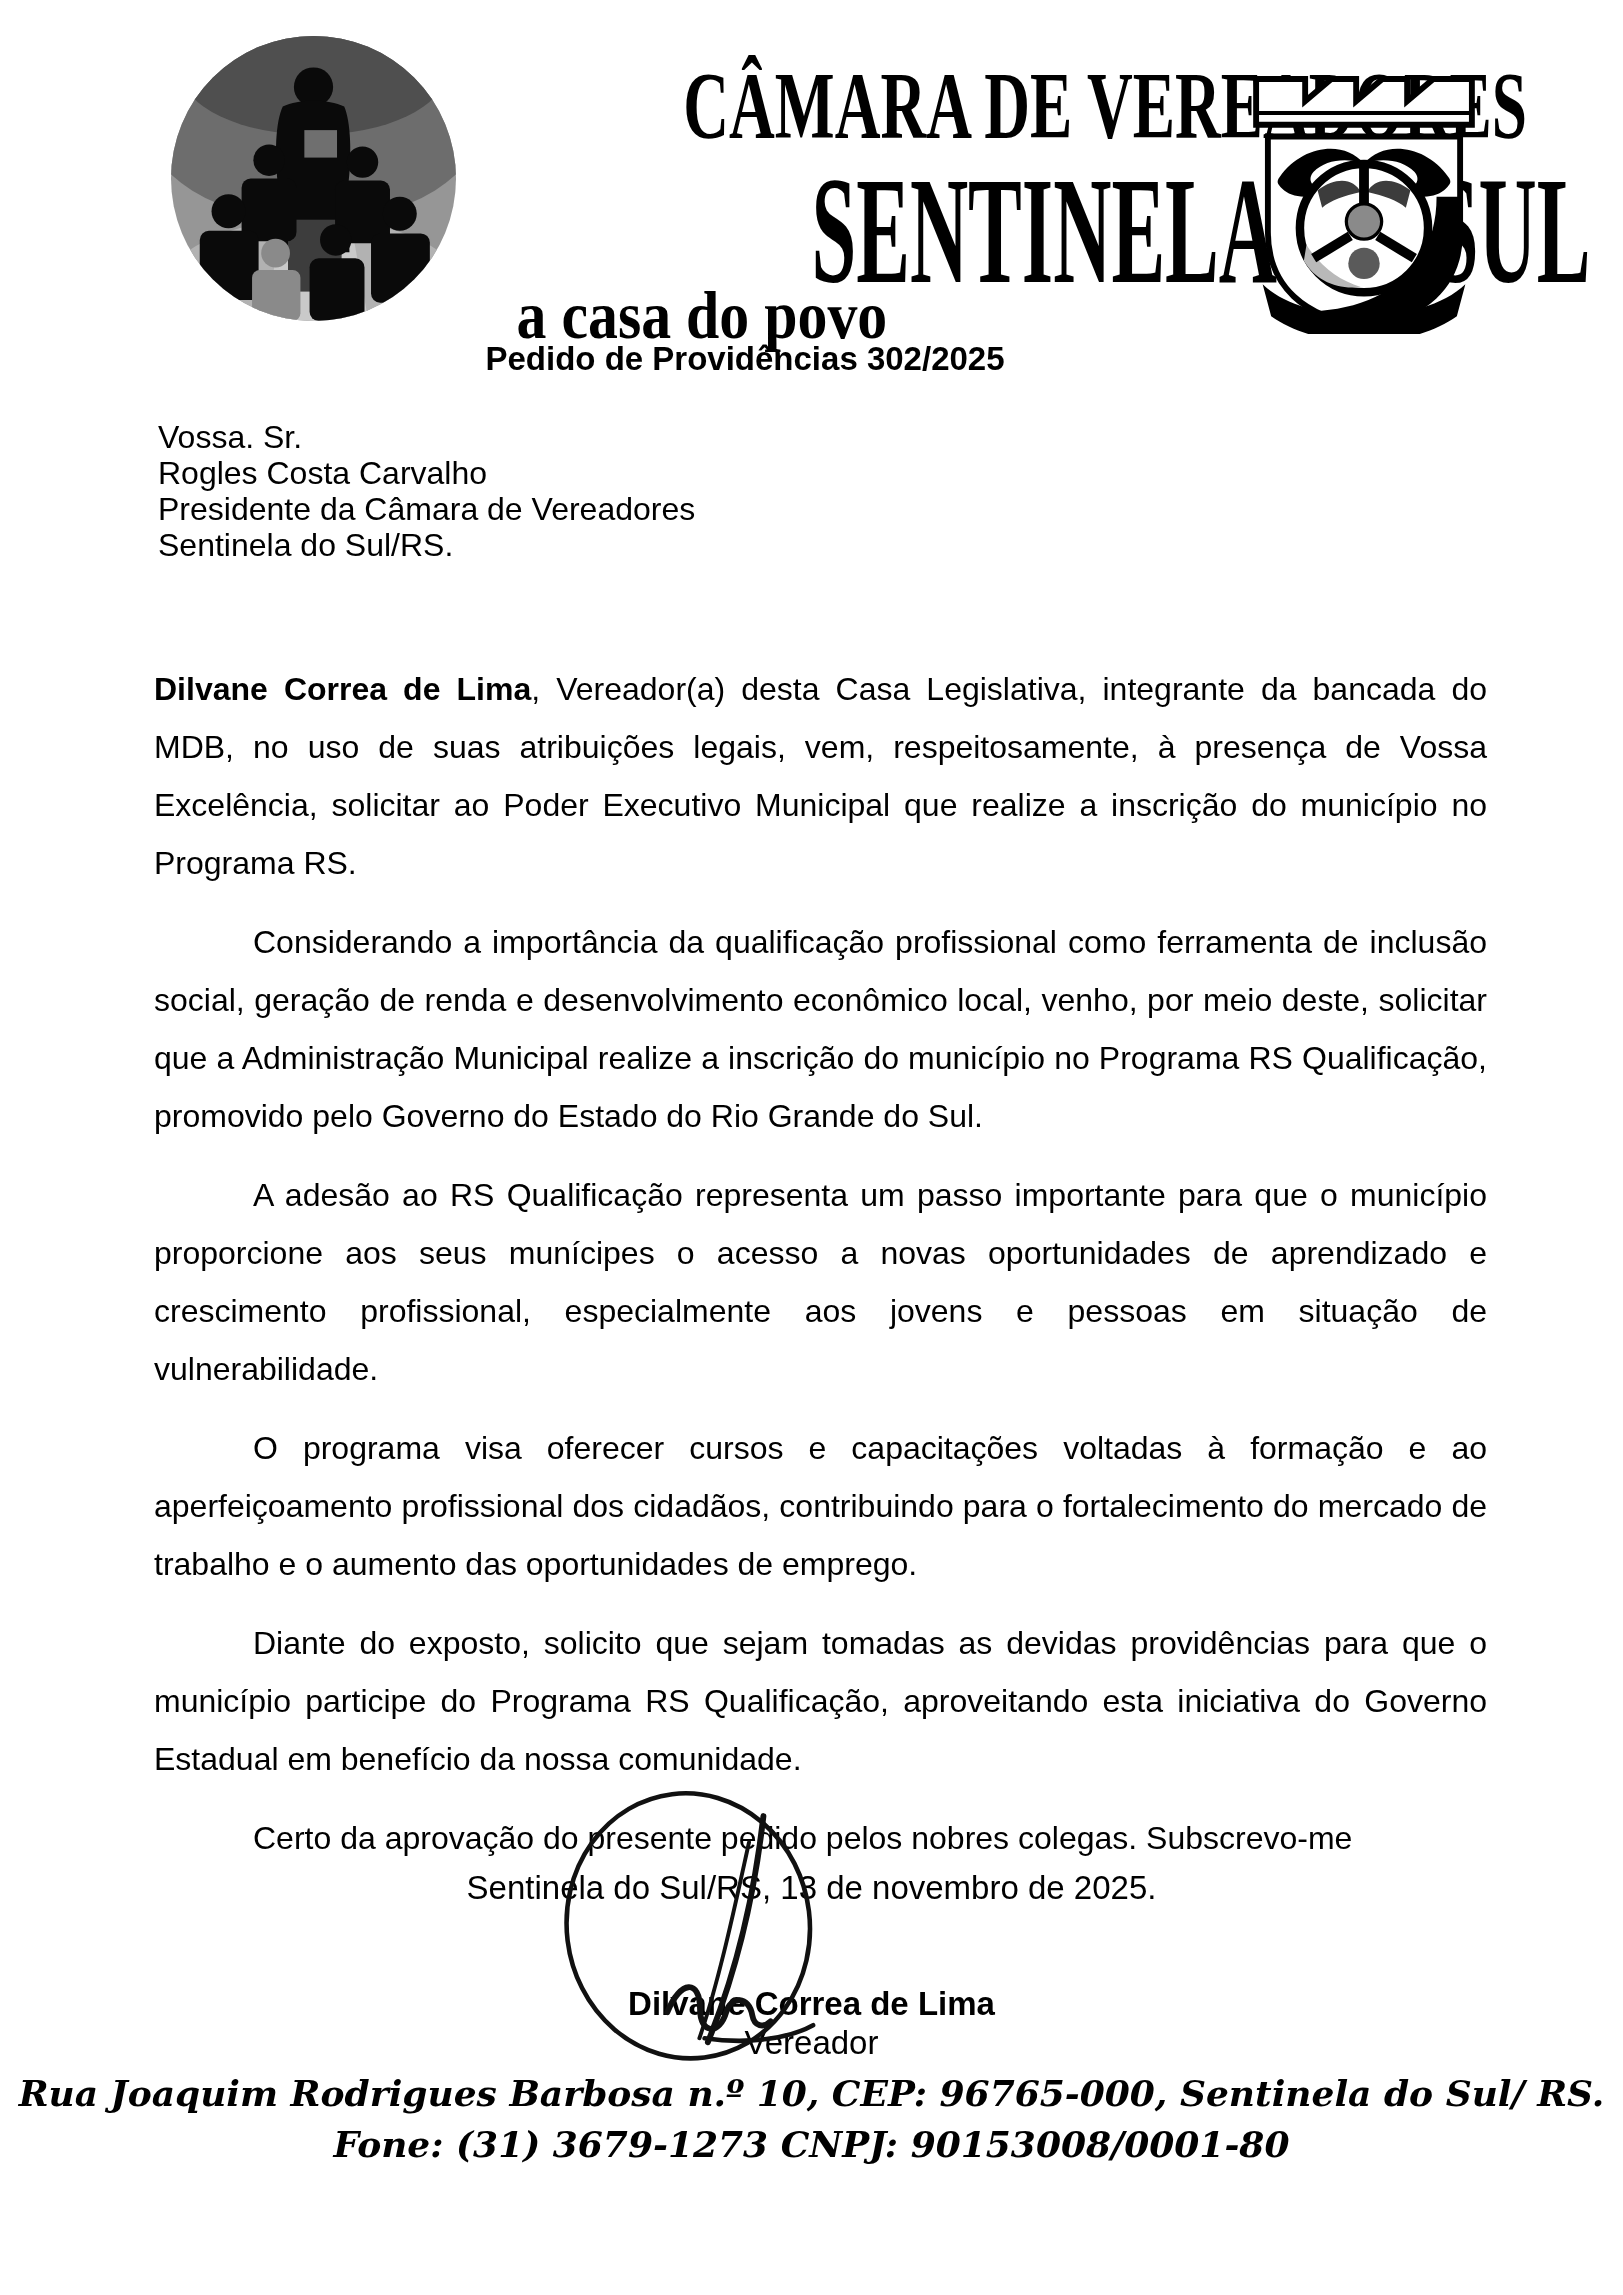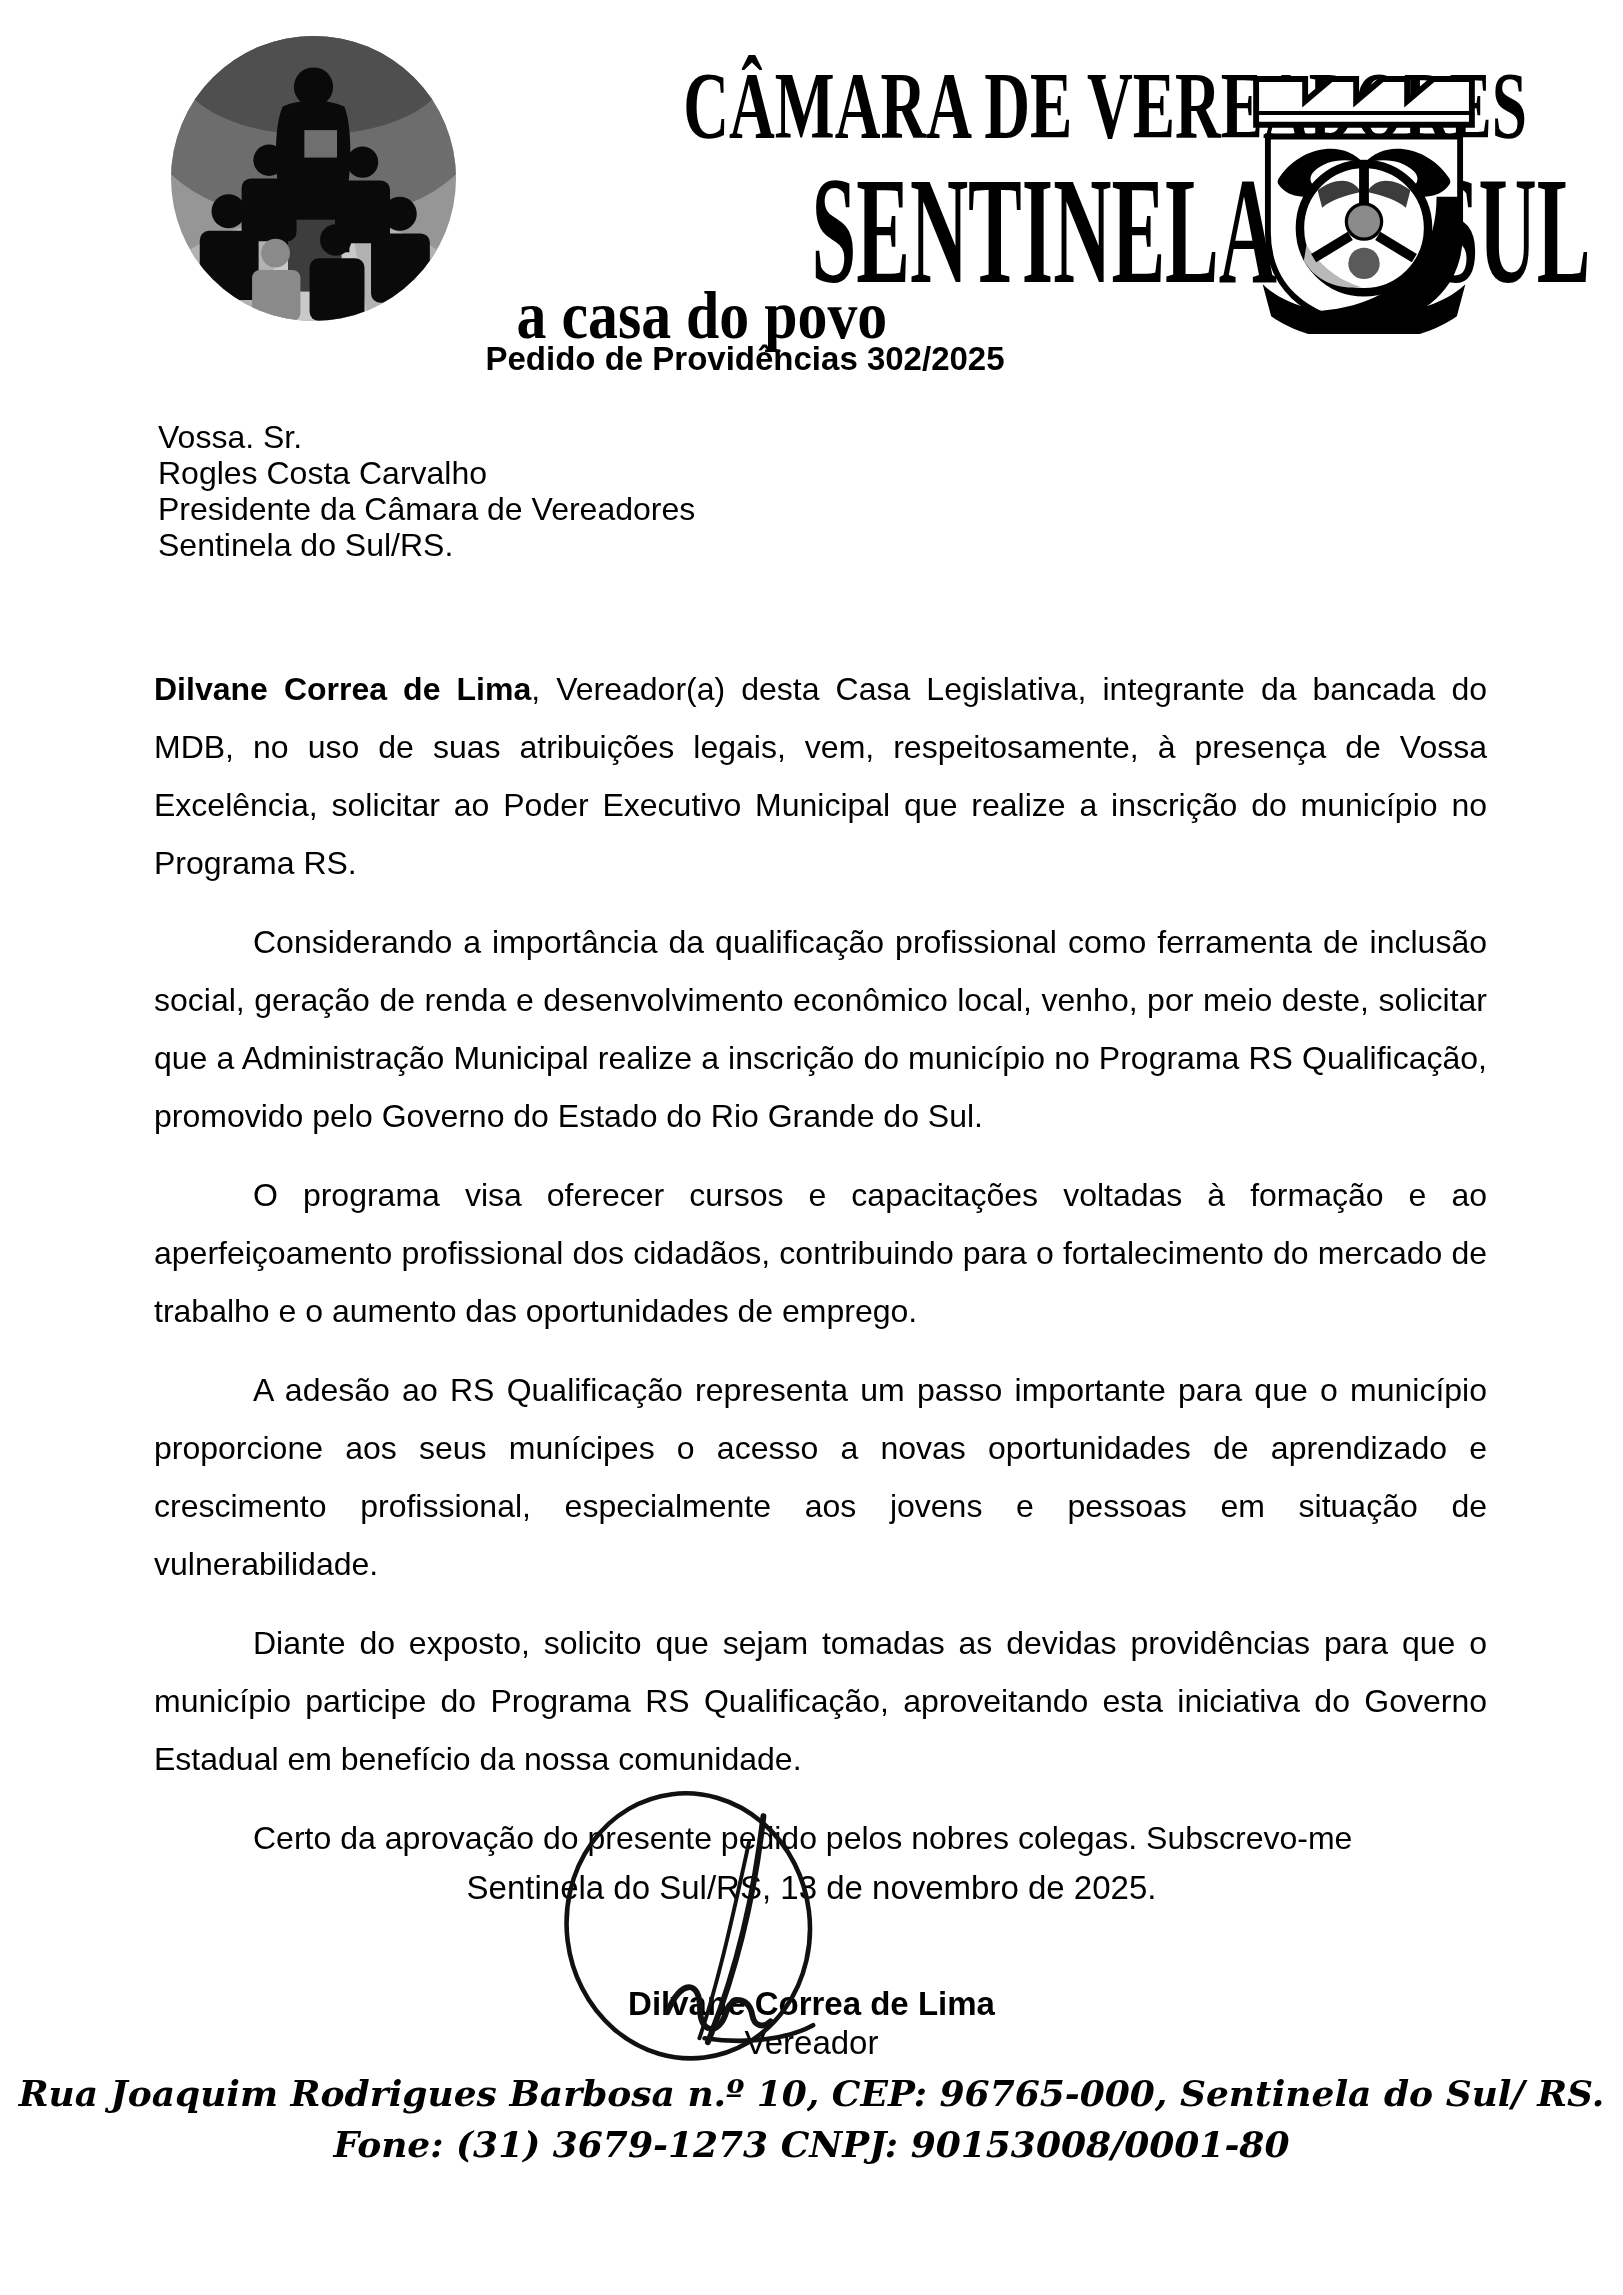--- a/index.html
+++ b/index.html
@@ -110,22 +110,22 @@
   <div class="addressee">
     <div>Vossa. Sr.</div>
     <div>Rogles Costa Carvalho</div>
     <div>Presidente da Câmara de Vereadores</div>
     <div>Sentinela do Sul/RS.</div>
   </div>
 
   <div class="body-text">
     <p><b>Dilvane Correa de Lima</b><span>, Vereador(a) desta Casa Legislativa, integrante da bancada do MDB, no uso de suas atribuições legais, vem, respeitosamente, à presença de Vossa Excelência, solicitar ao Poder Executivo Municipal que realize a inscrição do município no Programa RS.</span></p>
     <p class="p-indent">Considerando a importância da qualificação profissional como ferramenta de inclusão social, geração de renda e desenvolvimento econômico local, venho, por meio deste, solicitar que a Administração Municipal realize a inscrição do município no Programa RS Qualificação, promovido pelo Governo do Estado do Rio Grande do Sul.</p>
+    <p class="p-indent">A adesão ao RS Qualificação representa um passo importante para que o município proporcione aos seus munícipes o acesso a novas oportunidades de aprendizado e crescimento profissional, especialmente aos jovens e pessoas em situação de vulnerabilidade.</p>
     <p class="p-indent">O programa visa oferecer cursos e capacitações voltadas à formação e ao aperfeiçoamento profissional dos cidadãos, contribuindo para o fortalecimento do mercado de trabalho e o aumento das oportunidades de emprego.</p>
-    <p class="p-indent">A adesão ao RS Qualificação representa um passo importante para que o município proporcione aos seus munícipes o acesso a novas oportunidades de aprendizado e crescimento profissional, especialmente aos jovens e pessoas em situação de vulnerabilidade.</p>
     <p class="p-indent">Diante do exposto, solicito que sejam tomadas as devidas providências para que o município participe do Programa RS Qualificação, aproveitando esta iniciativa do Governo Estadual em benefício da nossa comunidade.</p>
     <p class="p-indent">Certo da aprovação do presente pedido pelos nobres colegas. Subscrevo-me</p>
   </div>
 
   <div class="place-date">Sentinela do Sul/RS, 13 de novembro de 2025.</div>
 
   <div class="sig-name">Dilvane Correa de Lima</div>
   <div class="sig-role">Vereador</div>
 
   <svg class="sig-svg" viewBox="0 0 430 442" xmlns="http://www.w3.org/2000/svg" fill="none">

